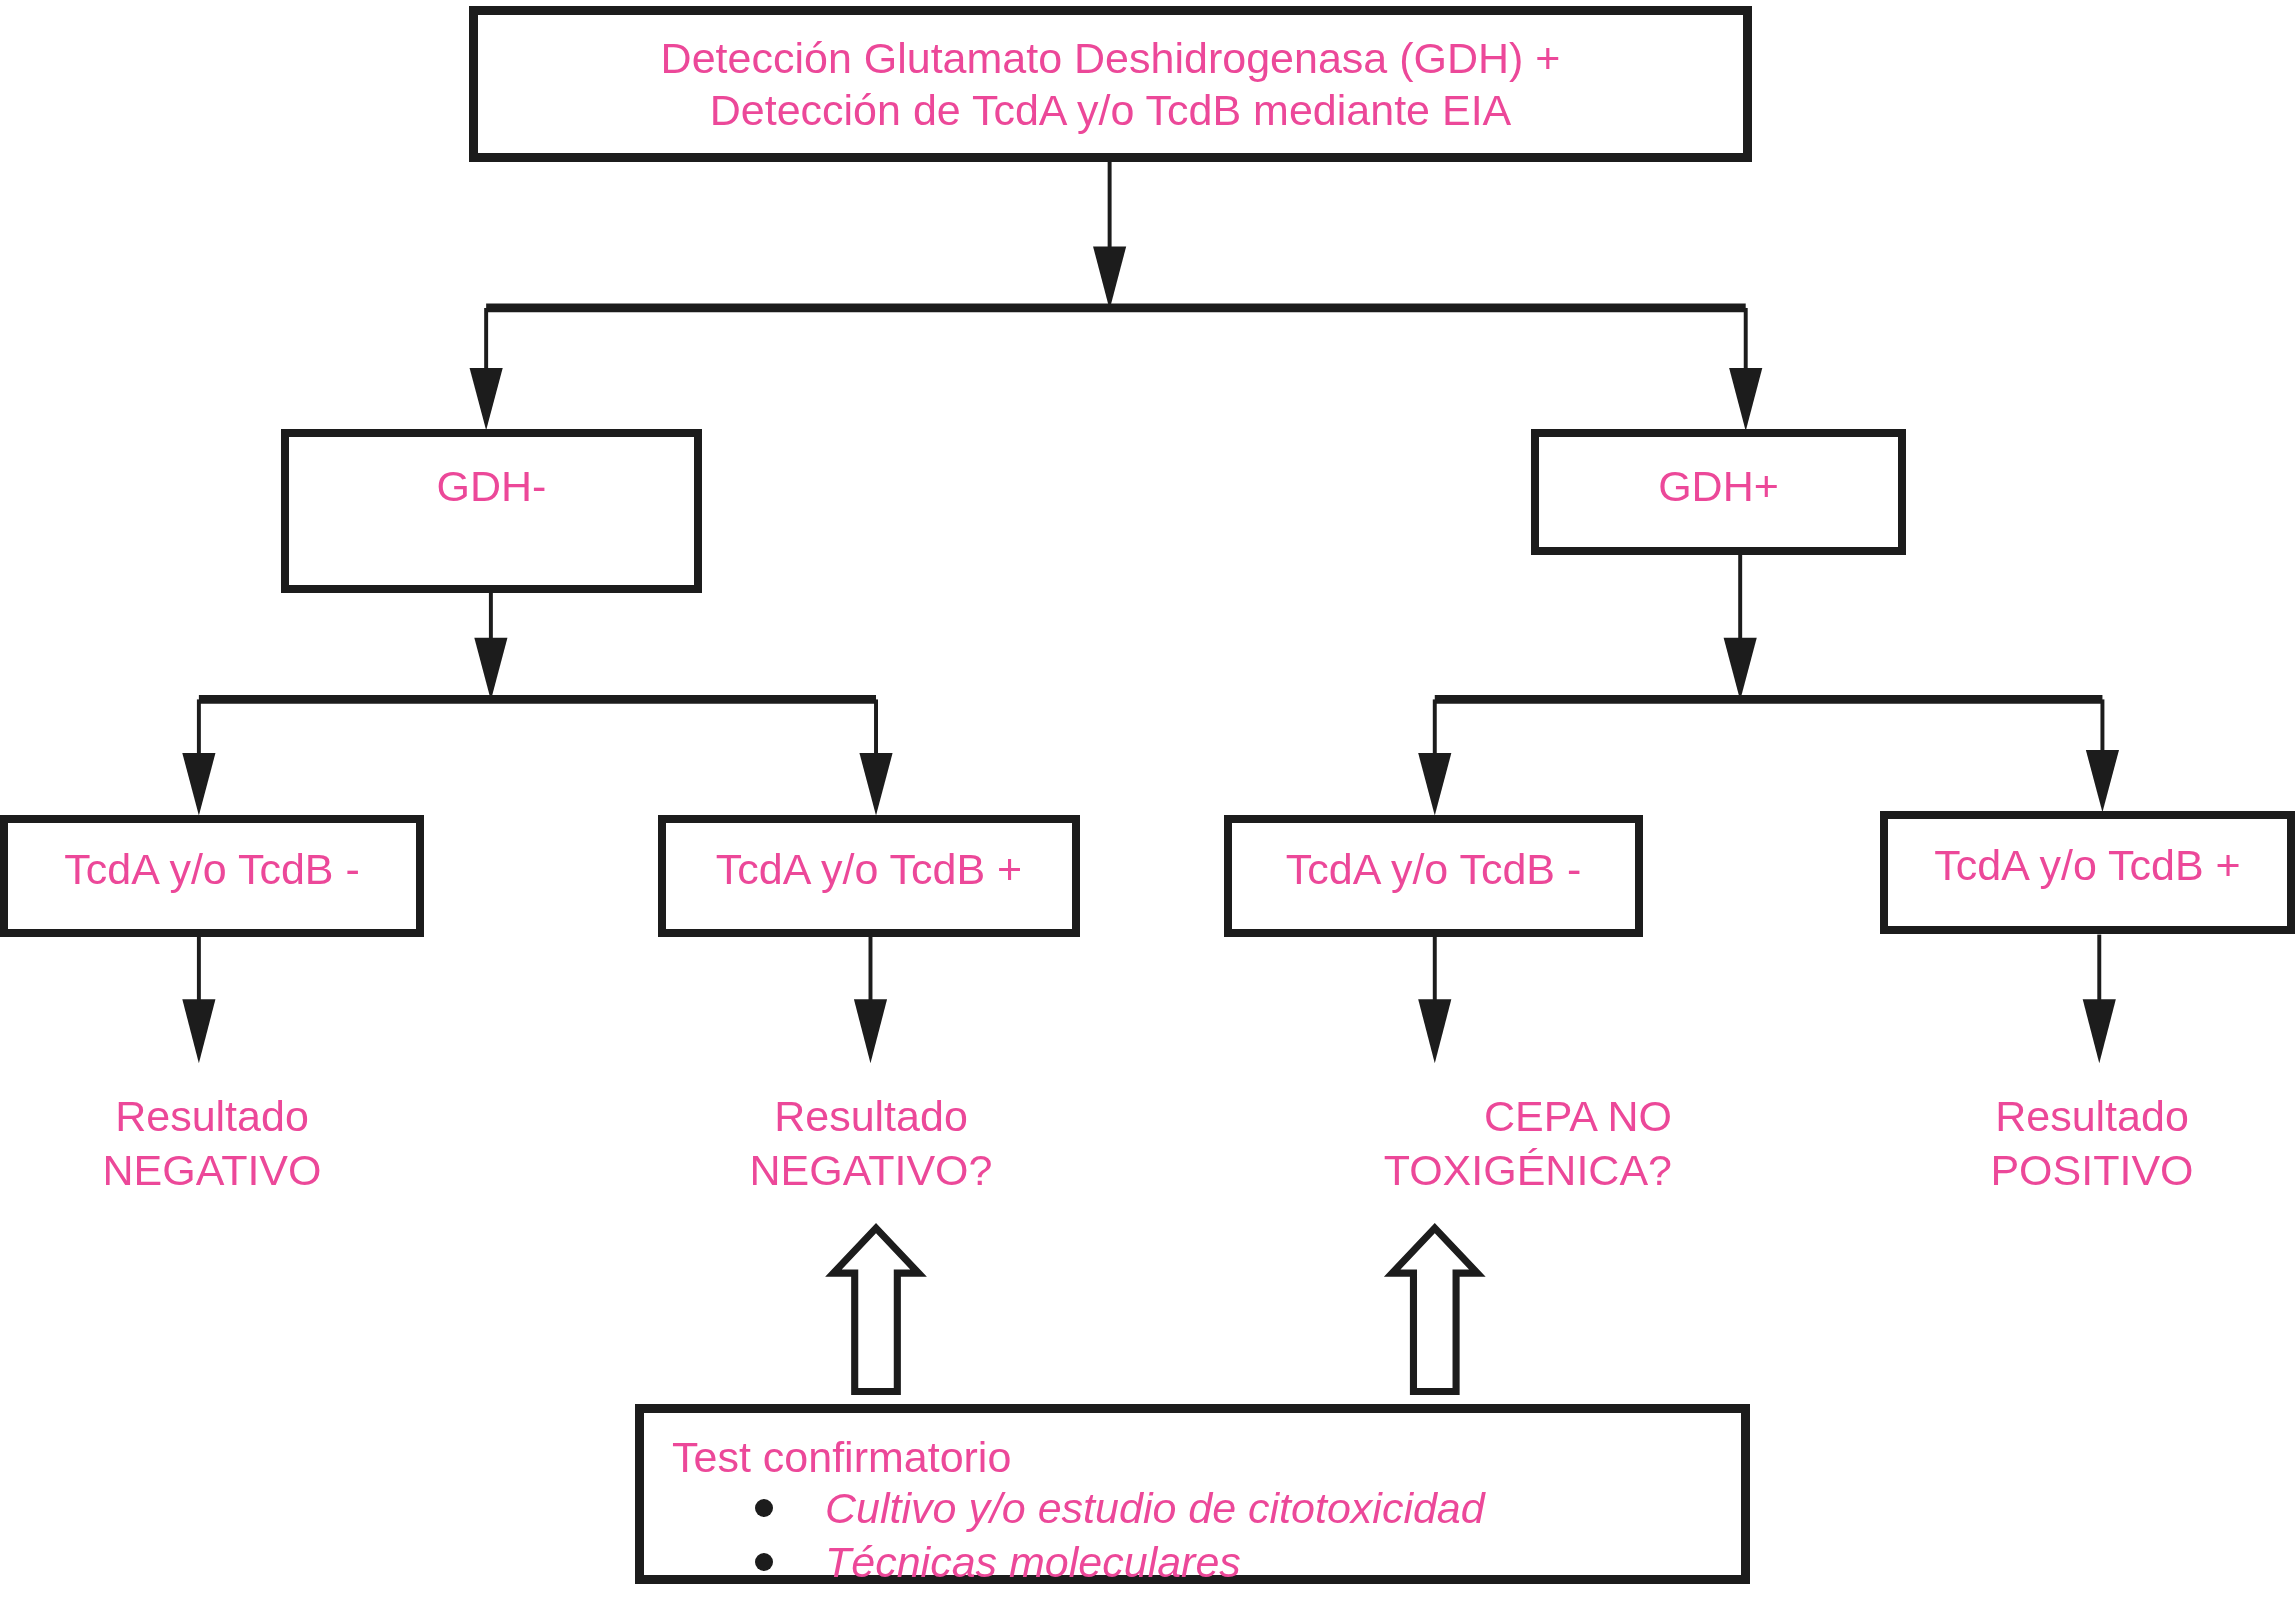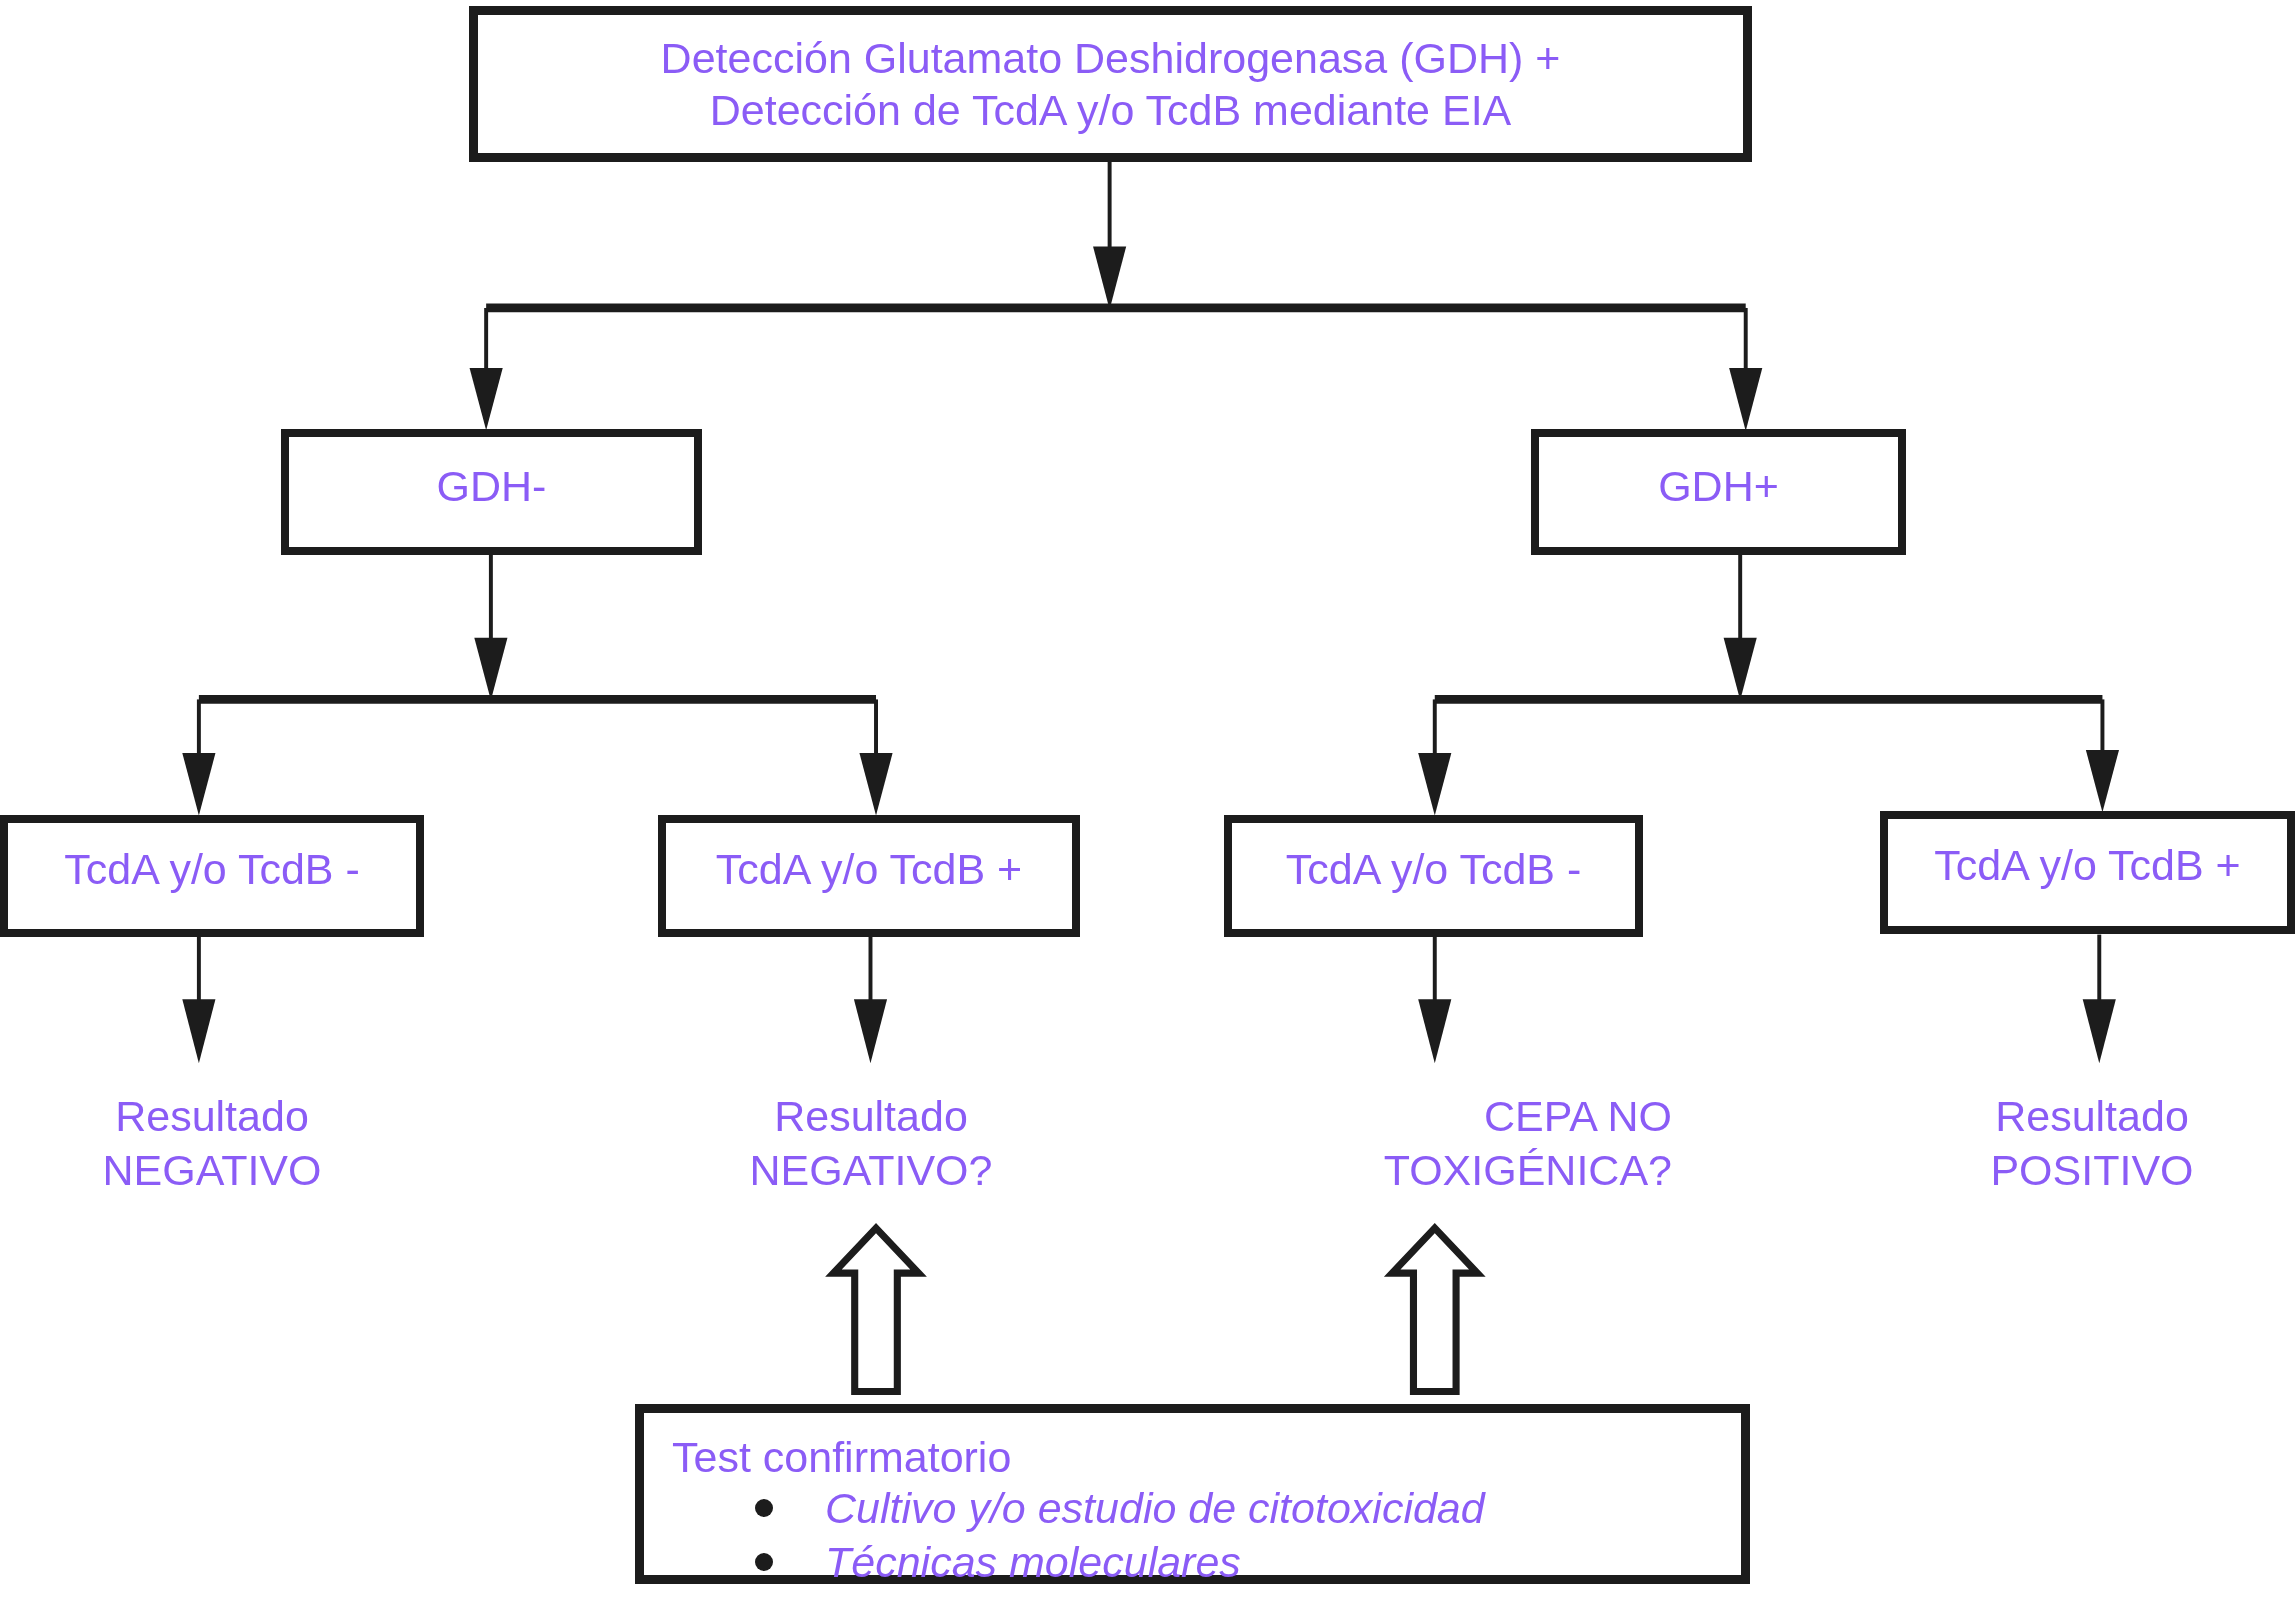--- a/index.html
+++ b/index.html
@@ -9,21 +9,21 @@
     width: 2295px;
     height: 1619px;
     overflow: hidden;
   }
   #stage {
     position: relative;
     width: 2295px;
     height: 1619px;
     background: #ffffff;
     font-family: "Liberation Sans", "DejaVu Sans", sans-serif;
-    color: #8b5cf6;
+    color: #ec4899;
   }
   #connectors {
     position: absolute;
     left: 0; top: 0;
     width: 2295px;
     height: 1619px;
   }
   .box {
     position: absolute;
     box-sizing: border-box;
@@ -35,21 +35,21 @@
     font-size: 43px;
     line-height: 49px;
     white-space: nowrap;
   }
   .box-title {
     left: 469px; top: 5.5px; width: 1283px; height: 156px;
     border-width: 9.5px;
     padding-top: 17.4px;
     line-height: 52px;
   }
-  .box-gdh-neg { left: 281px;  top: 429px; width: 421px; height: 126px; padding-top: 25px; }
+  .box-gdh-neg { left: 281px;  top: 429px; width: 421px; height: 164px; padding-top: 25px; }
   .box-gdh-pos { left: 1531px; top: 429px; width: 375px; height: 126px; padding-top: 25px; }
   .box-tcd-a { left: 0px;    top: 815px; width: 424px; height: 122px; padding-top: 22px; }
   .box-tcd-b { left: 658px;  top: 815px; width: 422px; height: 122px; padding-top: 22px; }
   .box-tcd-c { left: 1224px; top: 815px; width: 419px; height: 122px; padding-top: 22px; }
   .box-tcd-d { left: 1880px; top: 811px; width: 415px; height: 123px; padding-top: 22px; }
   .result {
     position: absolute;
     top: 1089px;
     width: 474px;
     text-align: center;

